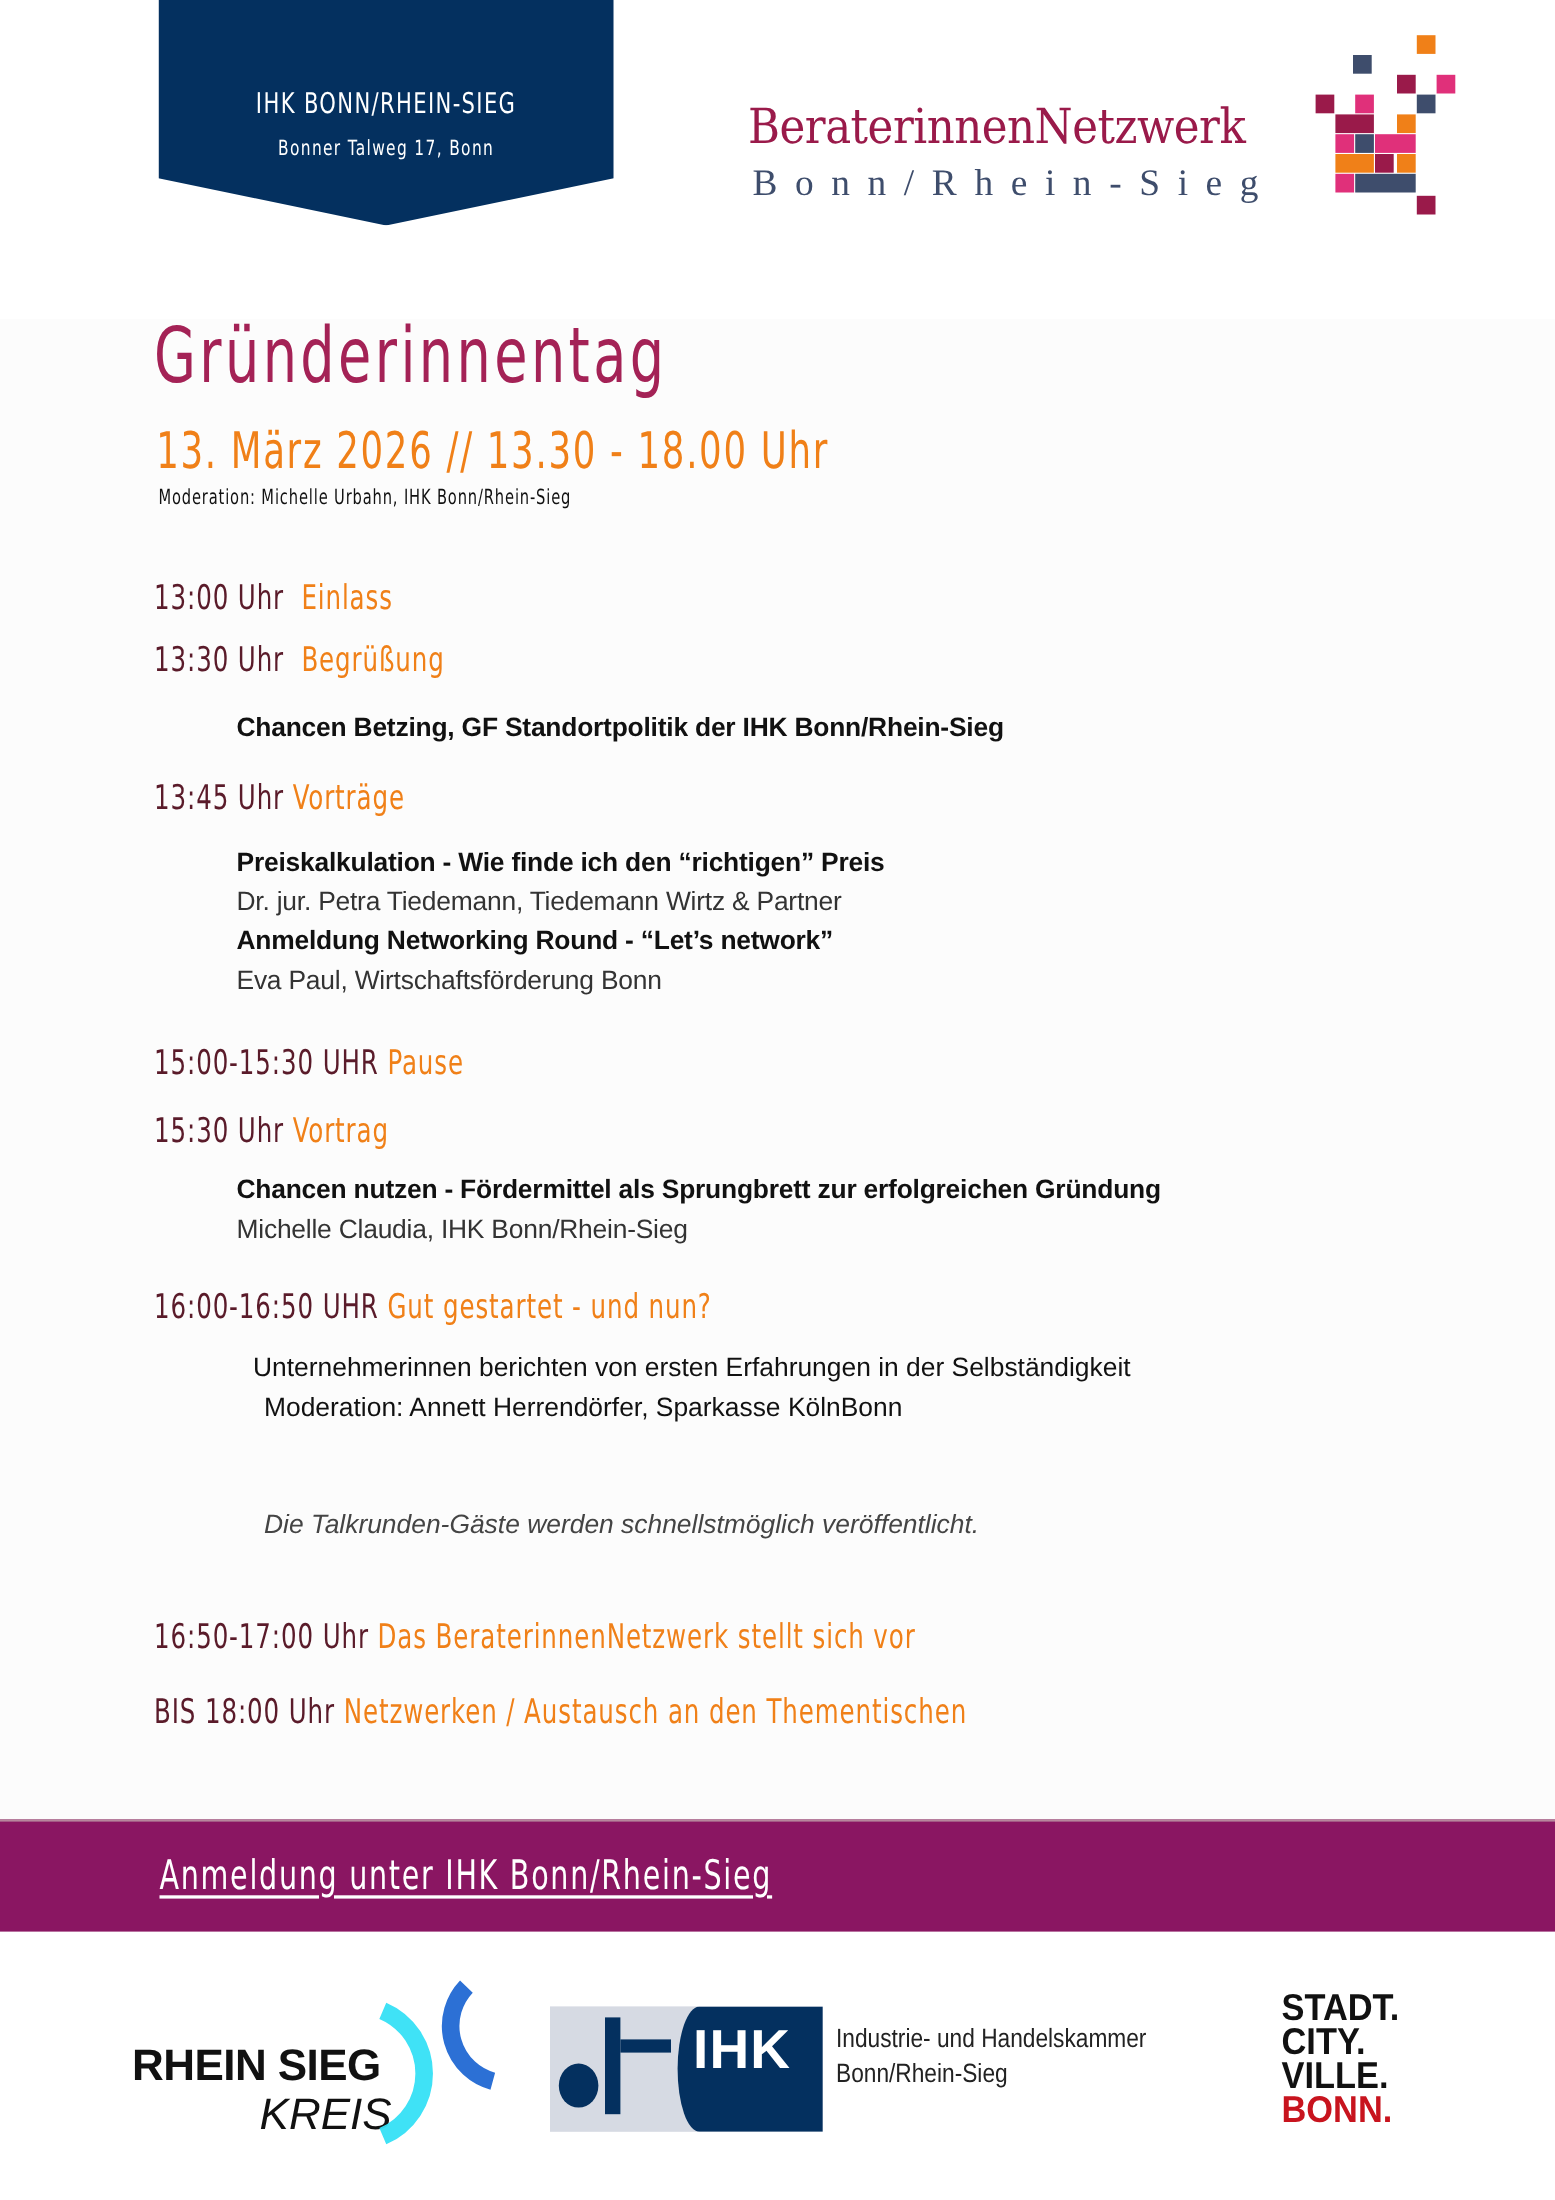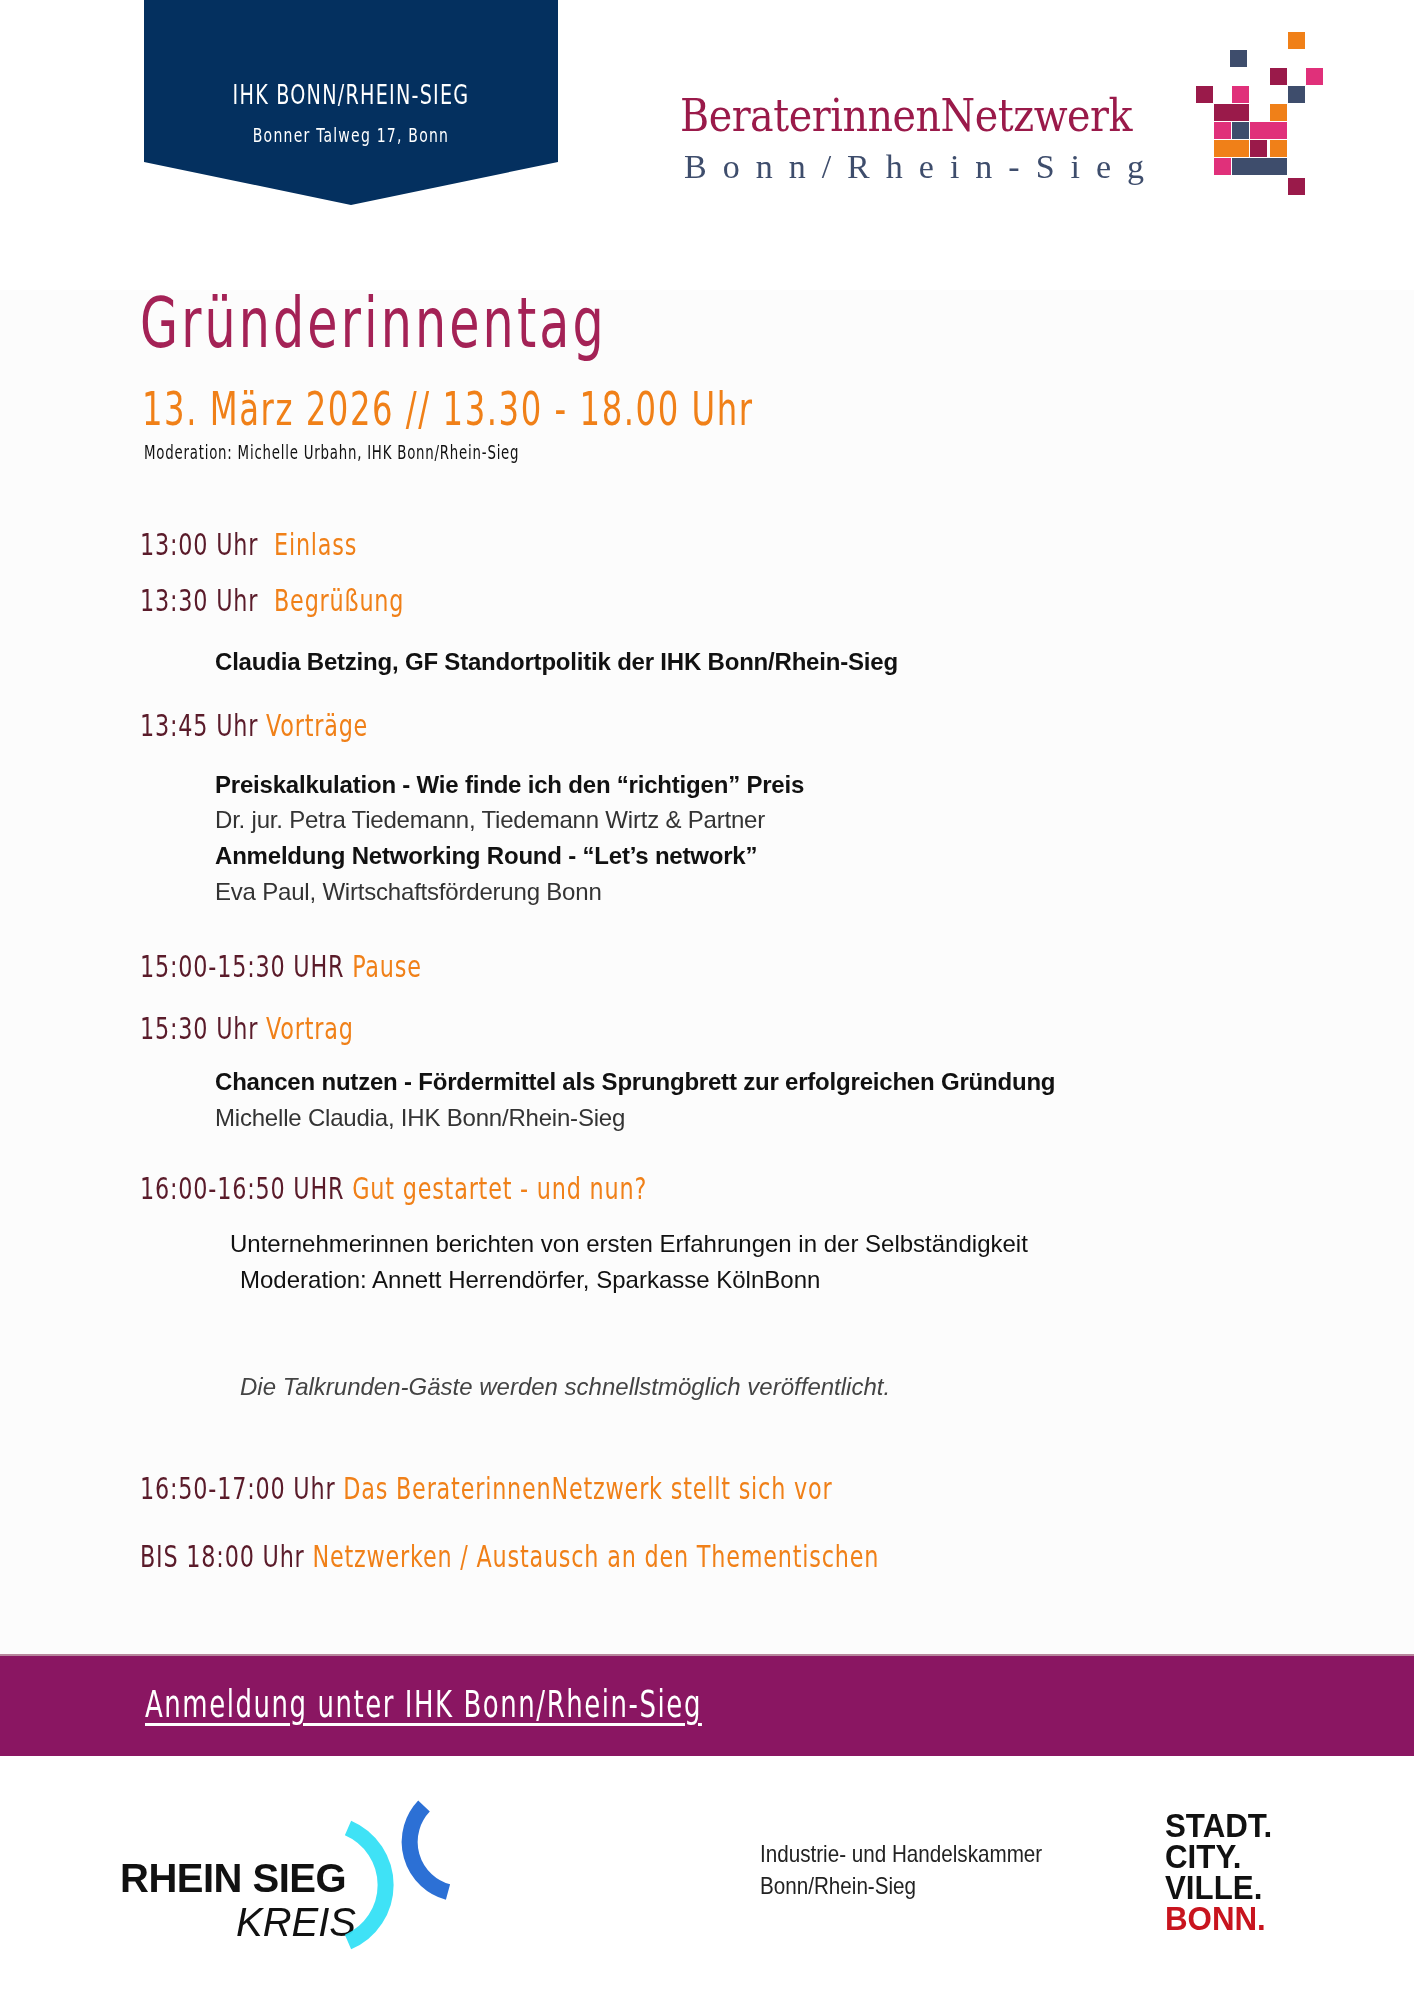--- a/index.html
+++ b/index.html
@@ -106,21 +106,21 @@
 
 <div class="row-head display" style="top:526px">
   <span class="row-time">13:00 Uhr</span>&nbsp;
   <span class="row-label">Einlass</span>
 </div>
 
 <div class="row-head display" style="top:582px">
   <span class="row-time">13:30 Uhr</span>&nbsp;
   <span class="row-label">Begrüßung</span>
 </div>
-<div class="body-line body-bold" style="left:215px;top:648px">Claudia Betzing, GF Standortpolitik der IHK Bonn/Rhein-Sieg</div>
+<div class="body-line body-bold" style="left:215px;top:648px">Chancen Betzing, GF Standortpolitik der IHK Bonn/Rhein-Sieg</div>
 
 <div class="row-head display" style="top:707px">
   <span class="row-time">13:45 Uhr</span>
   <span class="row-label">Vorträge</span>
 </div>
 <div class="body-line body-bold" style="left:215px;top:771px">Preiskalkulation - Wie finde ich den “richtigen” Preis</div>
 <div class="body-line body-light" style="left:215px;top:806px">Dr. jur. Petra Tiedemann, Tiedemann Wirtz &amp; Partner</div>
 <div class="body-line body-bold" style="left:215px;top:842px">Anmeldung Networking Round - “Let’s network”</div>
 <div class="body-line body-light" style="left:215px;top:878px">Eva Paul, Wirtschaftsförderung Bonn</div>
 
@@ -161,20 +161,27 @@
 <div class="logo-rsk">
   <div class="rsk-line1">RHEIN SIEG</div>
   <div class="rsk-line2">KREIS</div>
   <svg class="rsk-arcs" viewBox="0 0 120 150">
     <path d="M10 28 A62 62 0 0 1 10 142" fill="none" stroke="#35e0f5" stroke-width="16" opacity="0.95"></path>
     <path d="M86 6 A52 52 0 0 0 110 92" fill="none" stroke="#1560d0" stroke-width="16" opacity="0.9"></path>
   </svg>
 </div>
 
 <div class="logo-ihk">
+  <div class="ihk-mark">
+    <div class="ihk-dot"></div>
+    <div class="ihk-bar-v"></div>
+    <div class="ihk-bar-h"></div>
+    <div class="ihk-dark"></div>
+    <div class="ihk-letters">IHK</div>
+  </div>
   <div class="ihk-text1">Industrie- und Handelskammer</div>
   <div class="ihk-text2">Bonn/Rhein-Sieg</div>
 </div>
 
 <div class="logo-bonn">
   <span class="bonn-line">STADT.</span>
   <span class="bonn-line">CITY.</span>
   <span class="bonn-line">VILLE.</span>
   <span class="bonn-line bonn-red">BONN.</span>
 </div>

